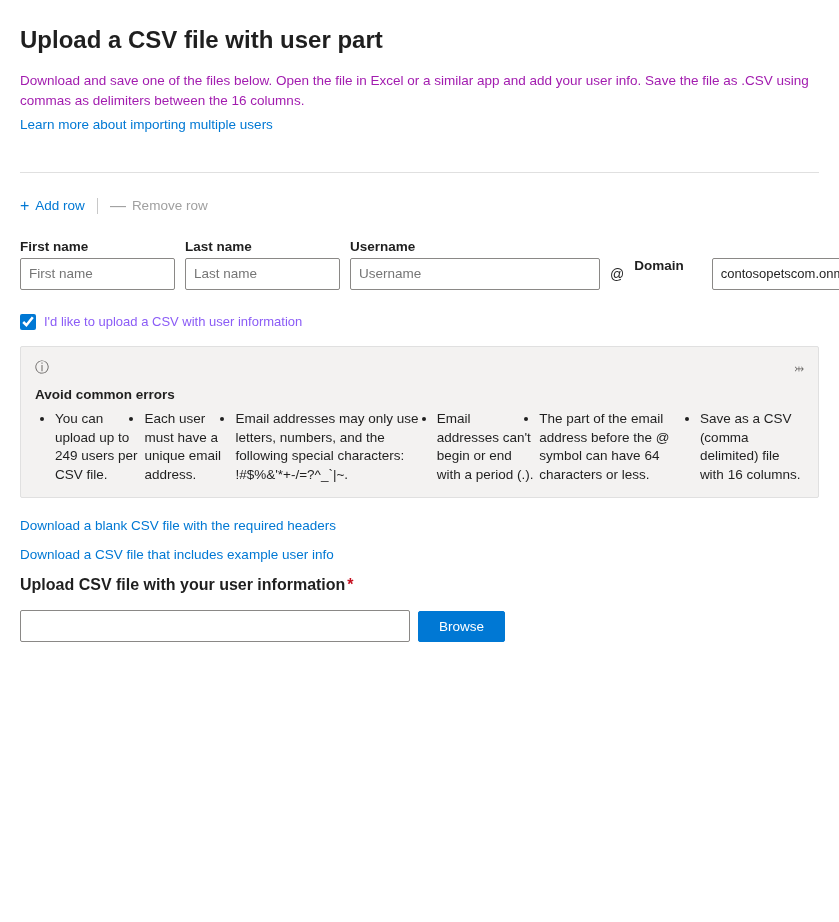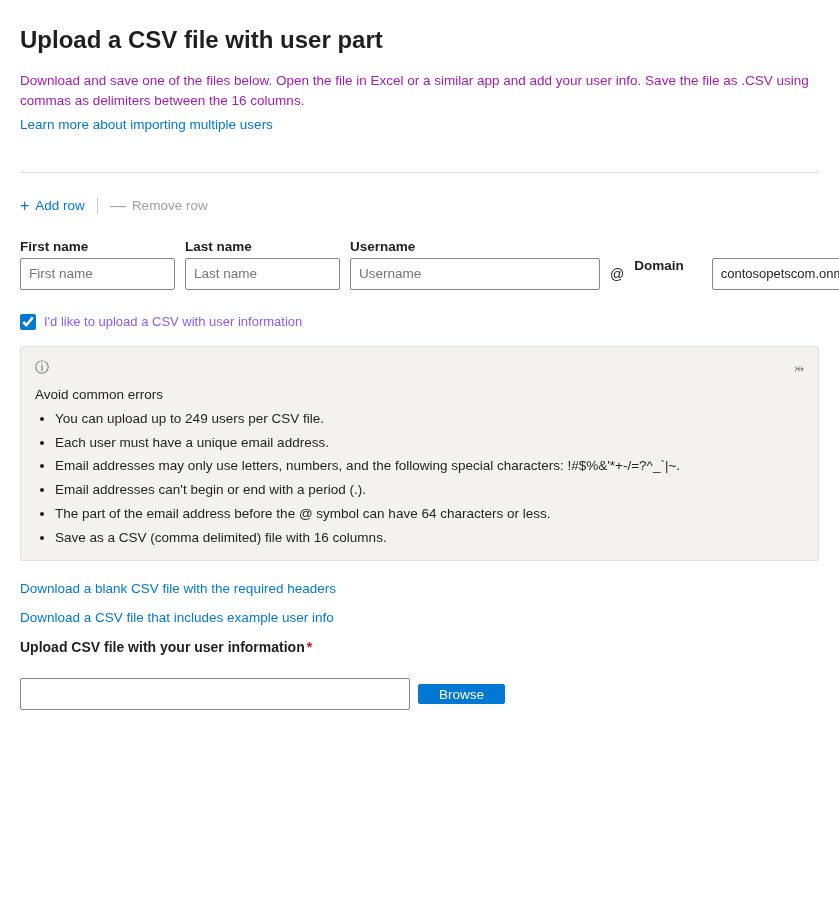--- a/index.html
+++ b/index.html
@@ -172,50 +172,49 @@
     }
     .collapse-icon {
       color: #605e5c;
       font-size: 12px;
       cursor: pointer;
       flex-shrink: 0;
       margin-top: 2px;
     }
     .avoid-errors-title {
       font-size: 13.5px;
-      font-weight: 400;
+      font-weight: 700;
       margin-bottom: 8px;
       margin-left: 0;
     }
     .error-list {
       list-style: disc;
       padding-left: 20px;
       display: flex;
-      flex-direction: column;
       gap: 5px;
     }
     .error-list li {
       font-size: 13.5px;
       color: #1f1f1f;
       line-height: 1.4;
     }
     .download-link {
       display: block;
       color: #0078d4;
       text-decoration: none;
       font-size: 13.5px;
       margin-bottom: 14px;
     }
     .upload-section {
       margin-top: 8px;
     }
     .upload-label {
-      font-size: 14px;
+      font-size: 16px;
       font-weight: 600;
-      margin-bottom: 23px;
+      margin-bottom: 16px;
     }
     .required-star {
       color: #c50f1f;
       margin-left: 2px;
     }
     .upload-input-row {
       display: flex;
       align-items: center;
       gap: 8px;
     }
@@ -223,21 +222,21 @@
       flex: 1;
       max-width: 390px;
       height: 32px;
       padding: 0 8px;
       border: 1px solid #8a8886;
       border-radius: 2px;
       font-size: 13.5px;
       outline: none;
     }
     .browse-btn {
-      height: 20px;
+      height: 31px;
       padding: 0 20px;
       background: #0078d4;
       color: #ffffff;
       border: 1px solid #0078d4;
       border-radius: 2px;
       font-size: 13.5px;
       cursor: pointer;
       font-family: inherit;
     }
     .spacer {

